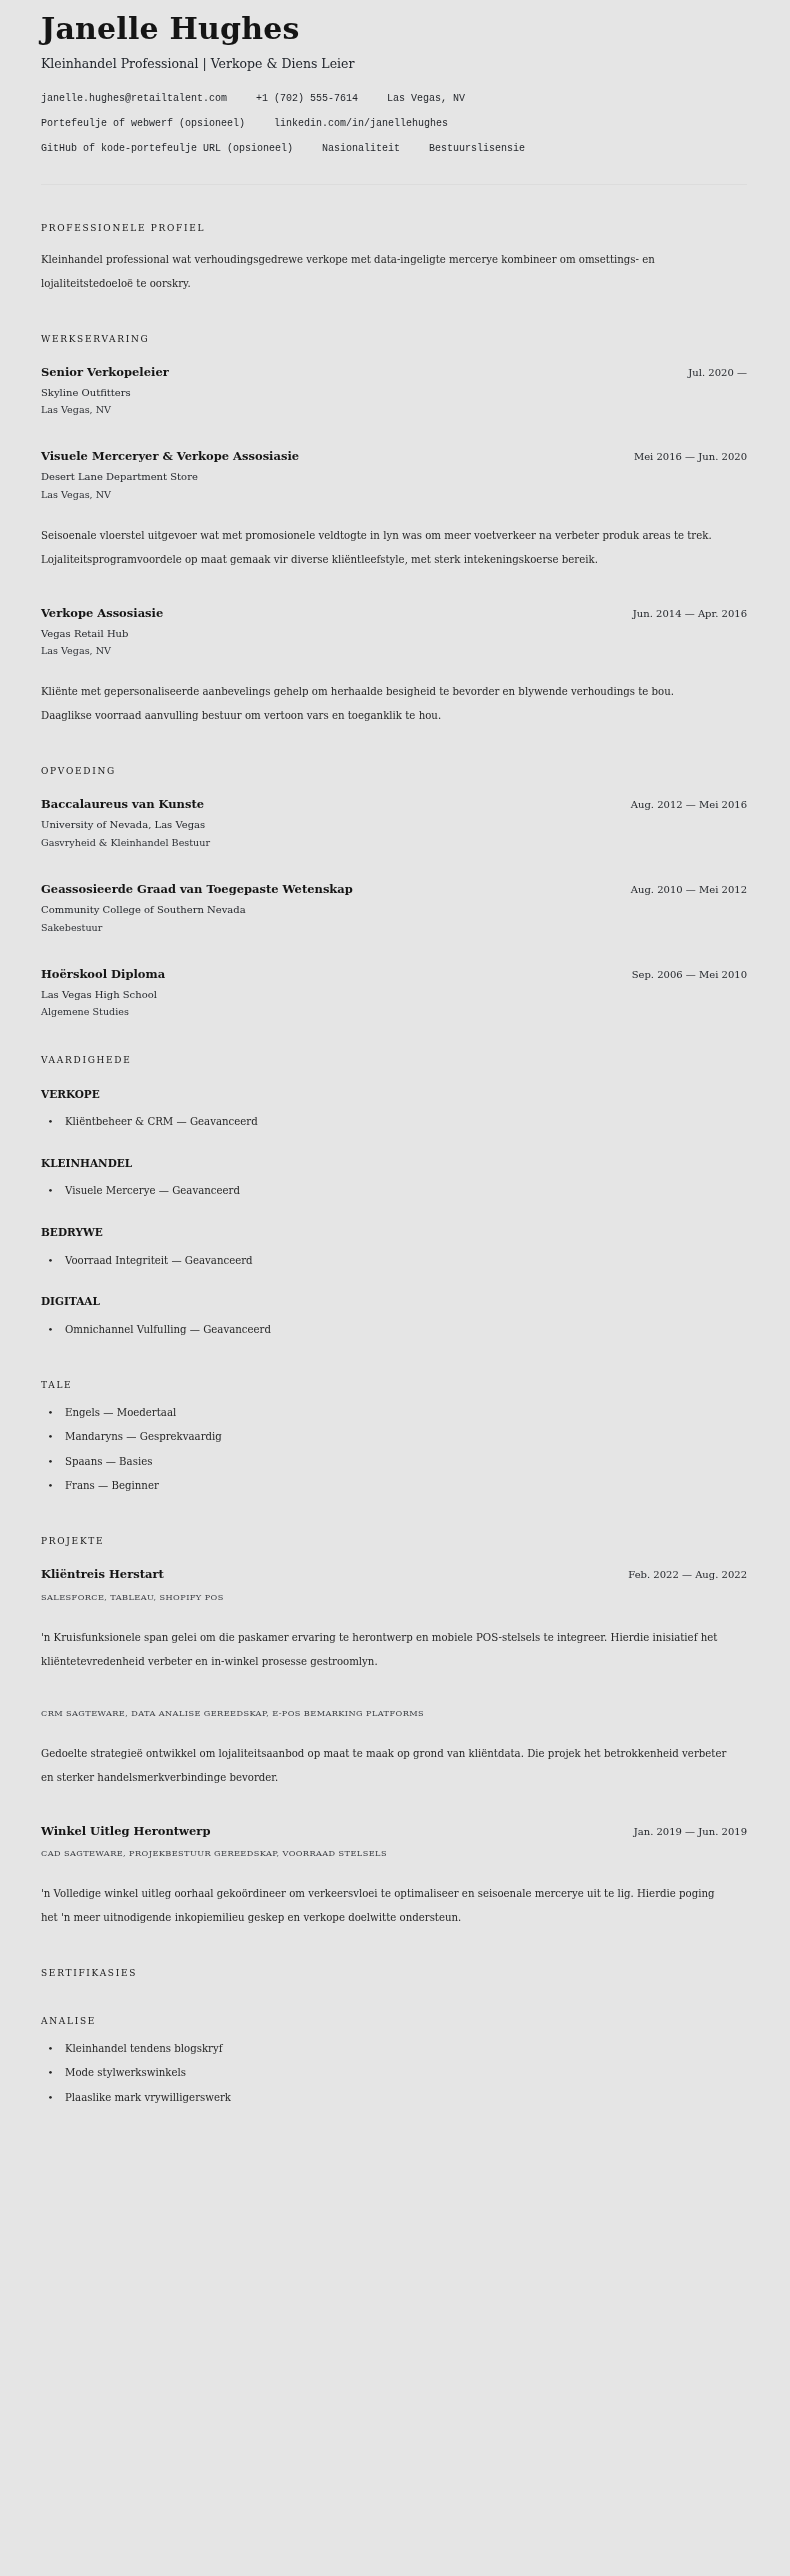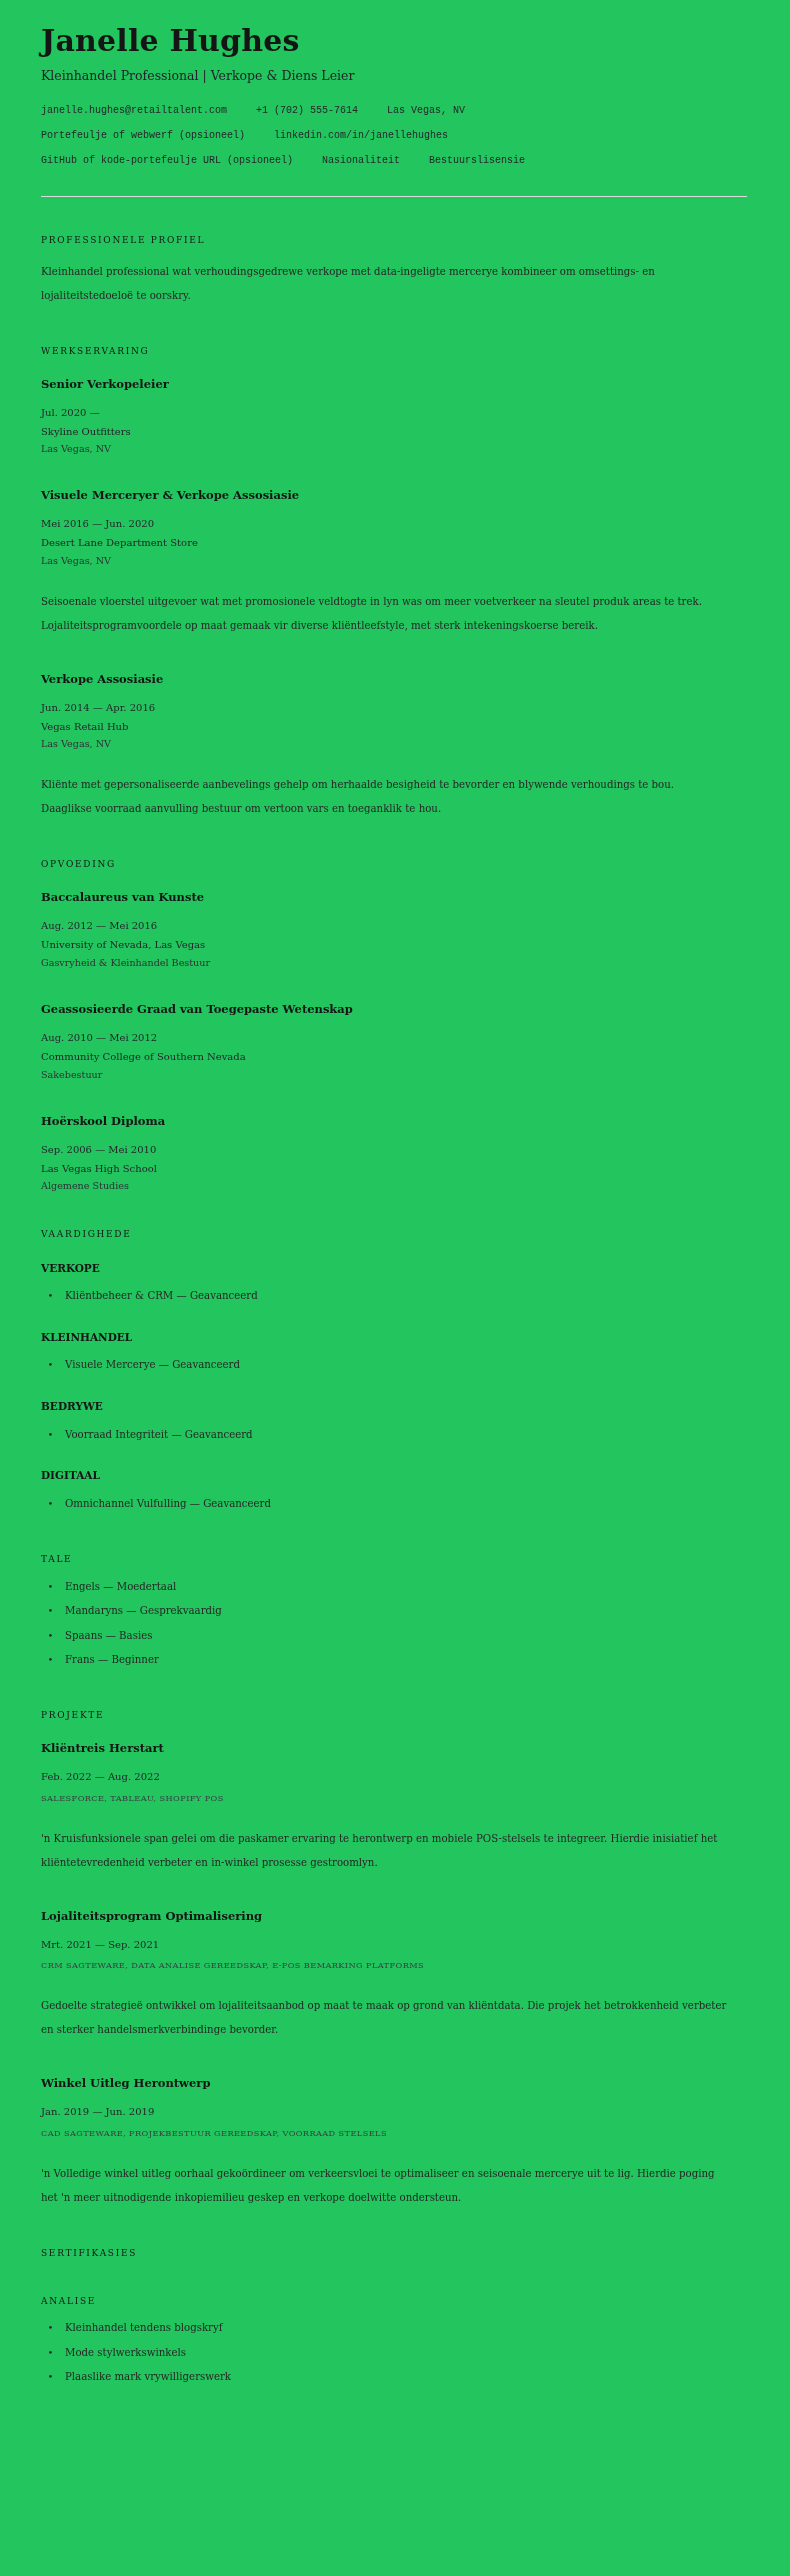--- a/index.html
+++ b/index.html
@@ -6,22 +6,22 @@
   html, body { margin: 0; padding: 0; background: #ffffff; }
   body {
     font-family: "DejaVu Serif", "Liberation Serif", serif;
     color: #262626;
     -webkit-font-smoothing: antialiased;
   }
   .page {
     width: 791px;
     min-height: 2576px;
     margin: 0 auto;
-    padding: 24px 44px 40px 41px;
-    background: #22c55e;
+    padding: 12px 44px 40px 41px;
+    background: #e5e5e5;
   }
   
   .name {
     margin: 0;
     font-size: 30px;
     line-height: 1.15;
     font-weight: 700;
     color: #151515;
     letter-spacing: 0.2px;
   }
@@ -54,21 +54,20 @@
     max-width: 666px;
   }
   
   .entry { margin-top: 21px; }
   .entry + .entry { margin-top: 34px; }
   .entry-head {
     display: flex;
     justify-content: space-between;
     align-items: baseline;
     gap: 16px;
-    flex-direction: column;
   }
   .entry-title {
     margin: 0;
     font-size: 11.5px;
     font-weight: 700;
     color: #151515;
   }
   .entry-dates {
     font-size: 10px;
     color: #24272c;
@@ -163,21 +162,21 @@
       <div class="entry-meta">Las Vegas, NV</div>
     </article>
 
     <article class="entry">
       <div class="entry-head">
         <h3 class="entry-title">Visuele Merceryer &amp; Verkope Assosiasie</h3>
         <span class="entry-dates">Mei 2016 — Jun. 2020</span>
       </div>
       <div class="entry-sub">Desert Lane Department Store</div>
       <div class="entry-meta">Las Vegas, NV</div>
-      <p class="entry-desc">Seisoenale vloerstel uitgevoer wat met promosionele veldtogte in lyn was om meer voetverkeer na sleutel produk areas te trek. Lojaliteitsprogramvoordele op maat gemaak vir diverse kliëntleefstyle, met sterk intekeningskoerse bereik.</p>
+      <p class="entry-desc">Seisoenale vloerstel uitgevoer wat met promosionele veldtogte in lyn was om meer voetverkeer na verbeter produk areas te trek. Lojaliteitsprogramvoordele op maat gemaak vir diverse kliëntleefstyle, met sterk intekeningskoerse bereik.</p>
     </article>
 
     <article class="entry">
       <div class="entry-head">
         <h3 class="entry-title">Verkope Assosiasie</h3>
         <span class="entry-dates">Jun. 2014 — Apr. 2016</span>
       </div>
       <div class="entry-sub">Vegas Retail Hub</div>
       <div class="entry-meta">Las Vegas, NV</div>
       <p class="entry-desc">Kliënte met gepersonaliseerde aanbevelings gehelp om herhaalde besigheid te bevorder en blywende verhoudings te bou. Daaglikse voorraad aanvulling bestuur om vertoon vars en toeganklik te hou.</p>
@@ -255,24 +254,20 @@
     <article class="entry">
       <div class="entry-head">
         <h3 class="entry-title">Kliëntreis Herstart</h3>
         <span class="entry-dates">Feb. 2022 — Aug. 2022</span>
       </div>
       <div class="tech-line">SALESFORCE, TABLEAU, SHOPIFY POS</div>
       <p class="entry-desc">'n Kruisfunksionele span gelei om die paskamer ervaring te herontwerp en mobiele POS-stelsels te integreer. Hierdie inisiatief het kliëntetevredenheid verbeter en in-winkel prosesse gestroomlyn.</p>
     </article>
 
     <article class="entry">
-      <div class="entry-head">
-        <h3 class="entry-title">Lojaliteitsprogram Optimalisering</h3>
-        <span class="entry-dates">Mrt. 2021 — Sep. 2021</span>
-      </div>
       <div class="tech-line">CRM SAGTEWARE, DATA ANALISE GEREEDSKAP, E-POS BEMARKING PLATFORMS</div>
       <p class="entry-desc">Gedoelte strategieë ontwikkel om lojaliteitsaanbod op maat te maak op grond van kliëntdata. Die projek het betrokkenheid verbeter en sterker handelsmerkverbindinge bevorder.</p>
     </article>
 
     <article class="entry">
       <div class="entry-head">
         <h3 class="entry-title">Winkel Uitleg Herontwerp</h3>
         <span class="entry-dates">Jan. 2019 — Jun. 2019</span>
       </div>
       <div class="tech-line">CAD SAGTEWARE, PROJEKBESTUUR GEREEDSKAP, VOORRAAD STELSELS</div>

